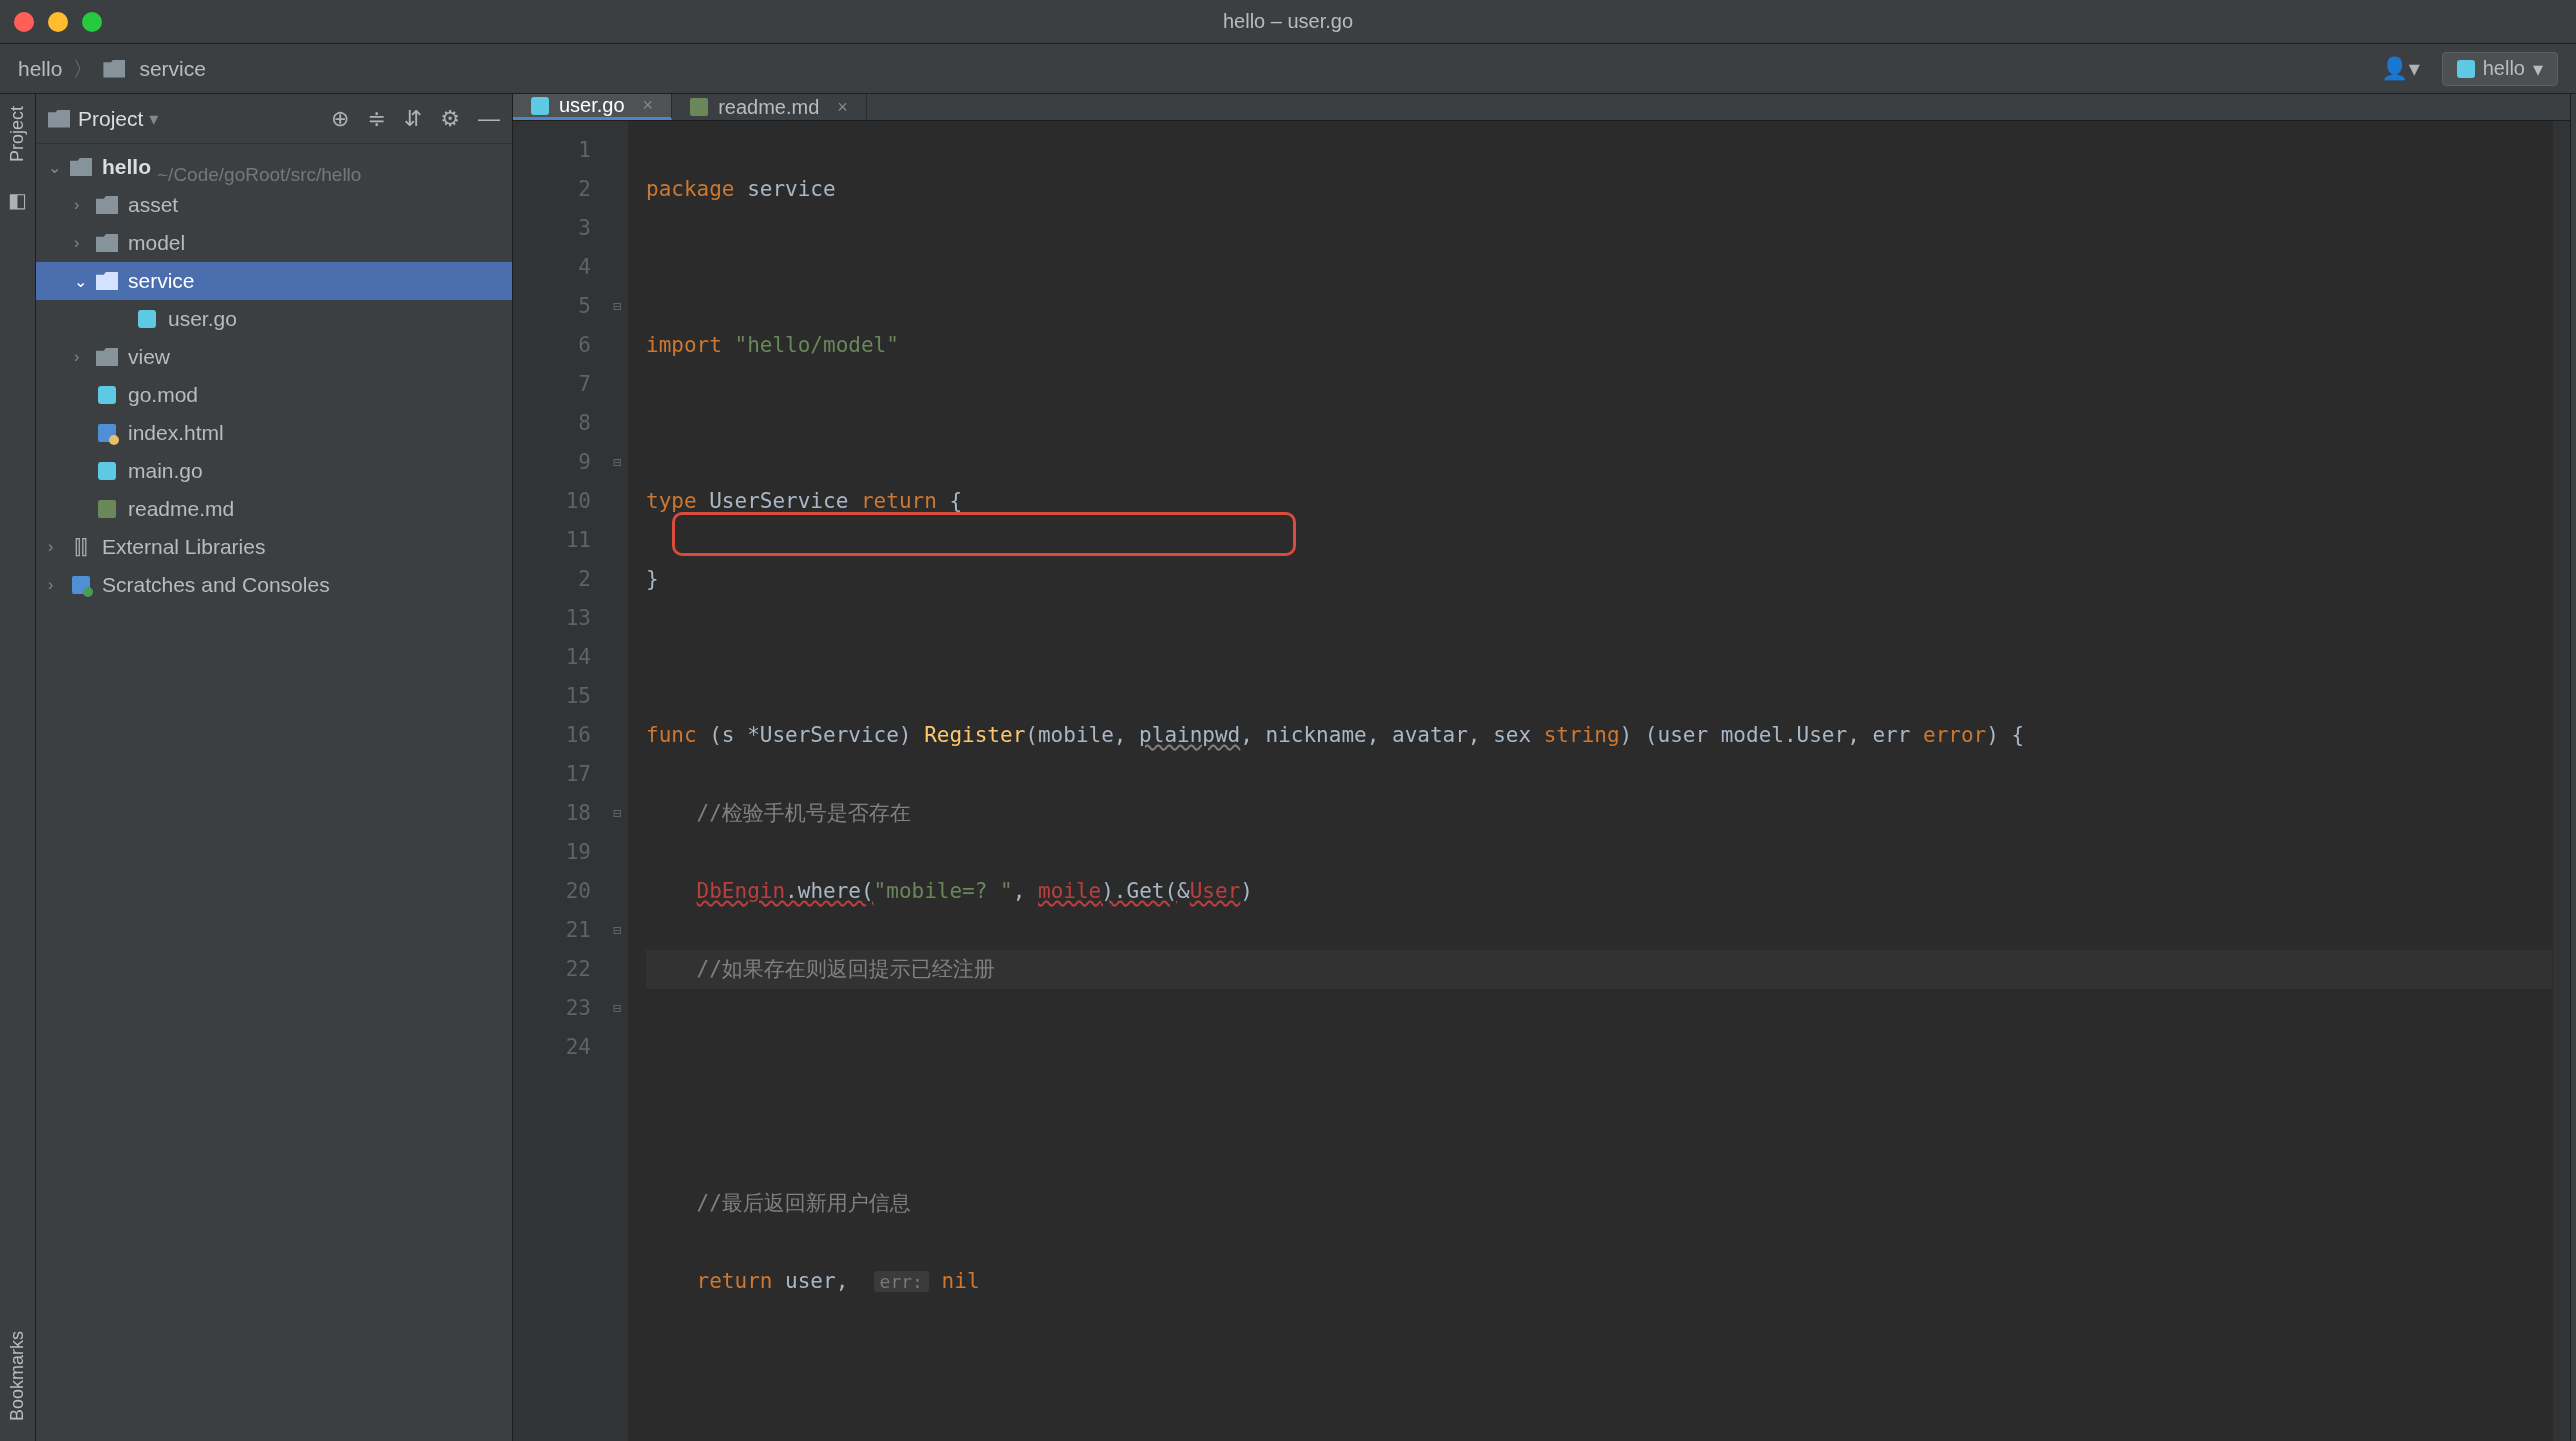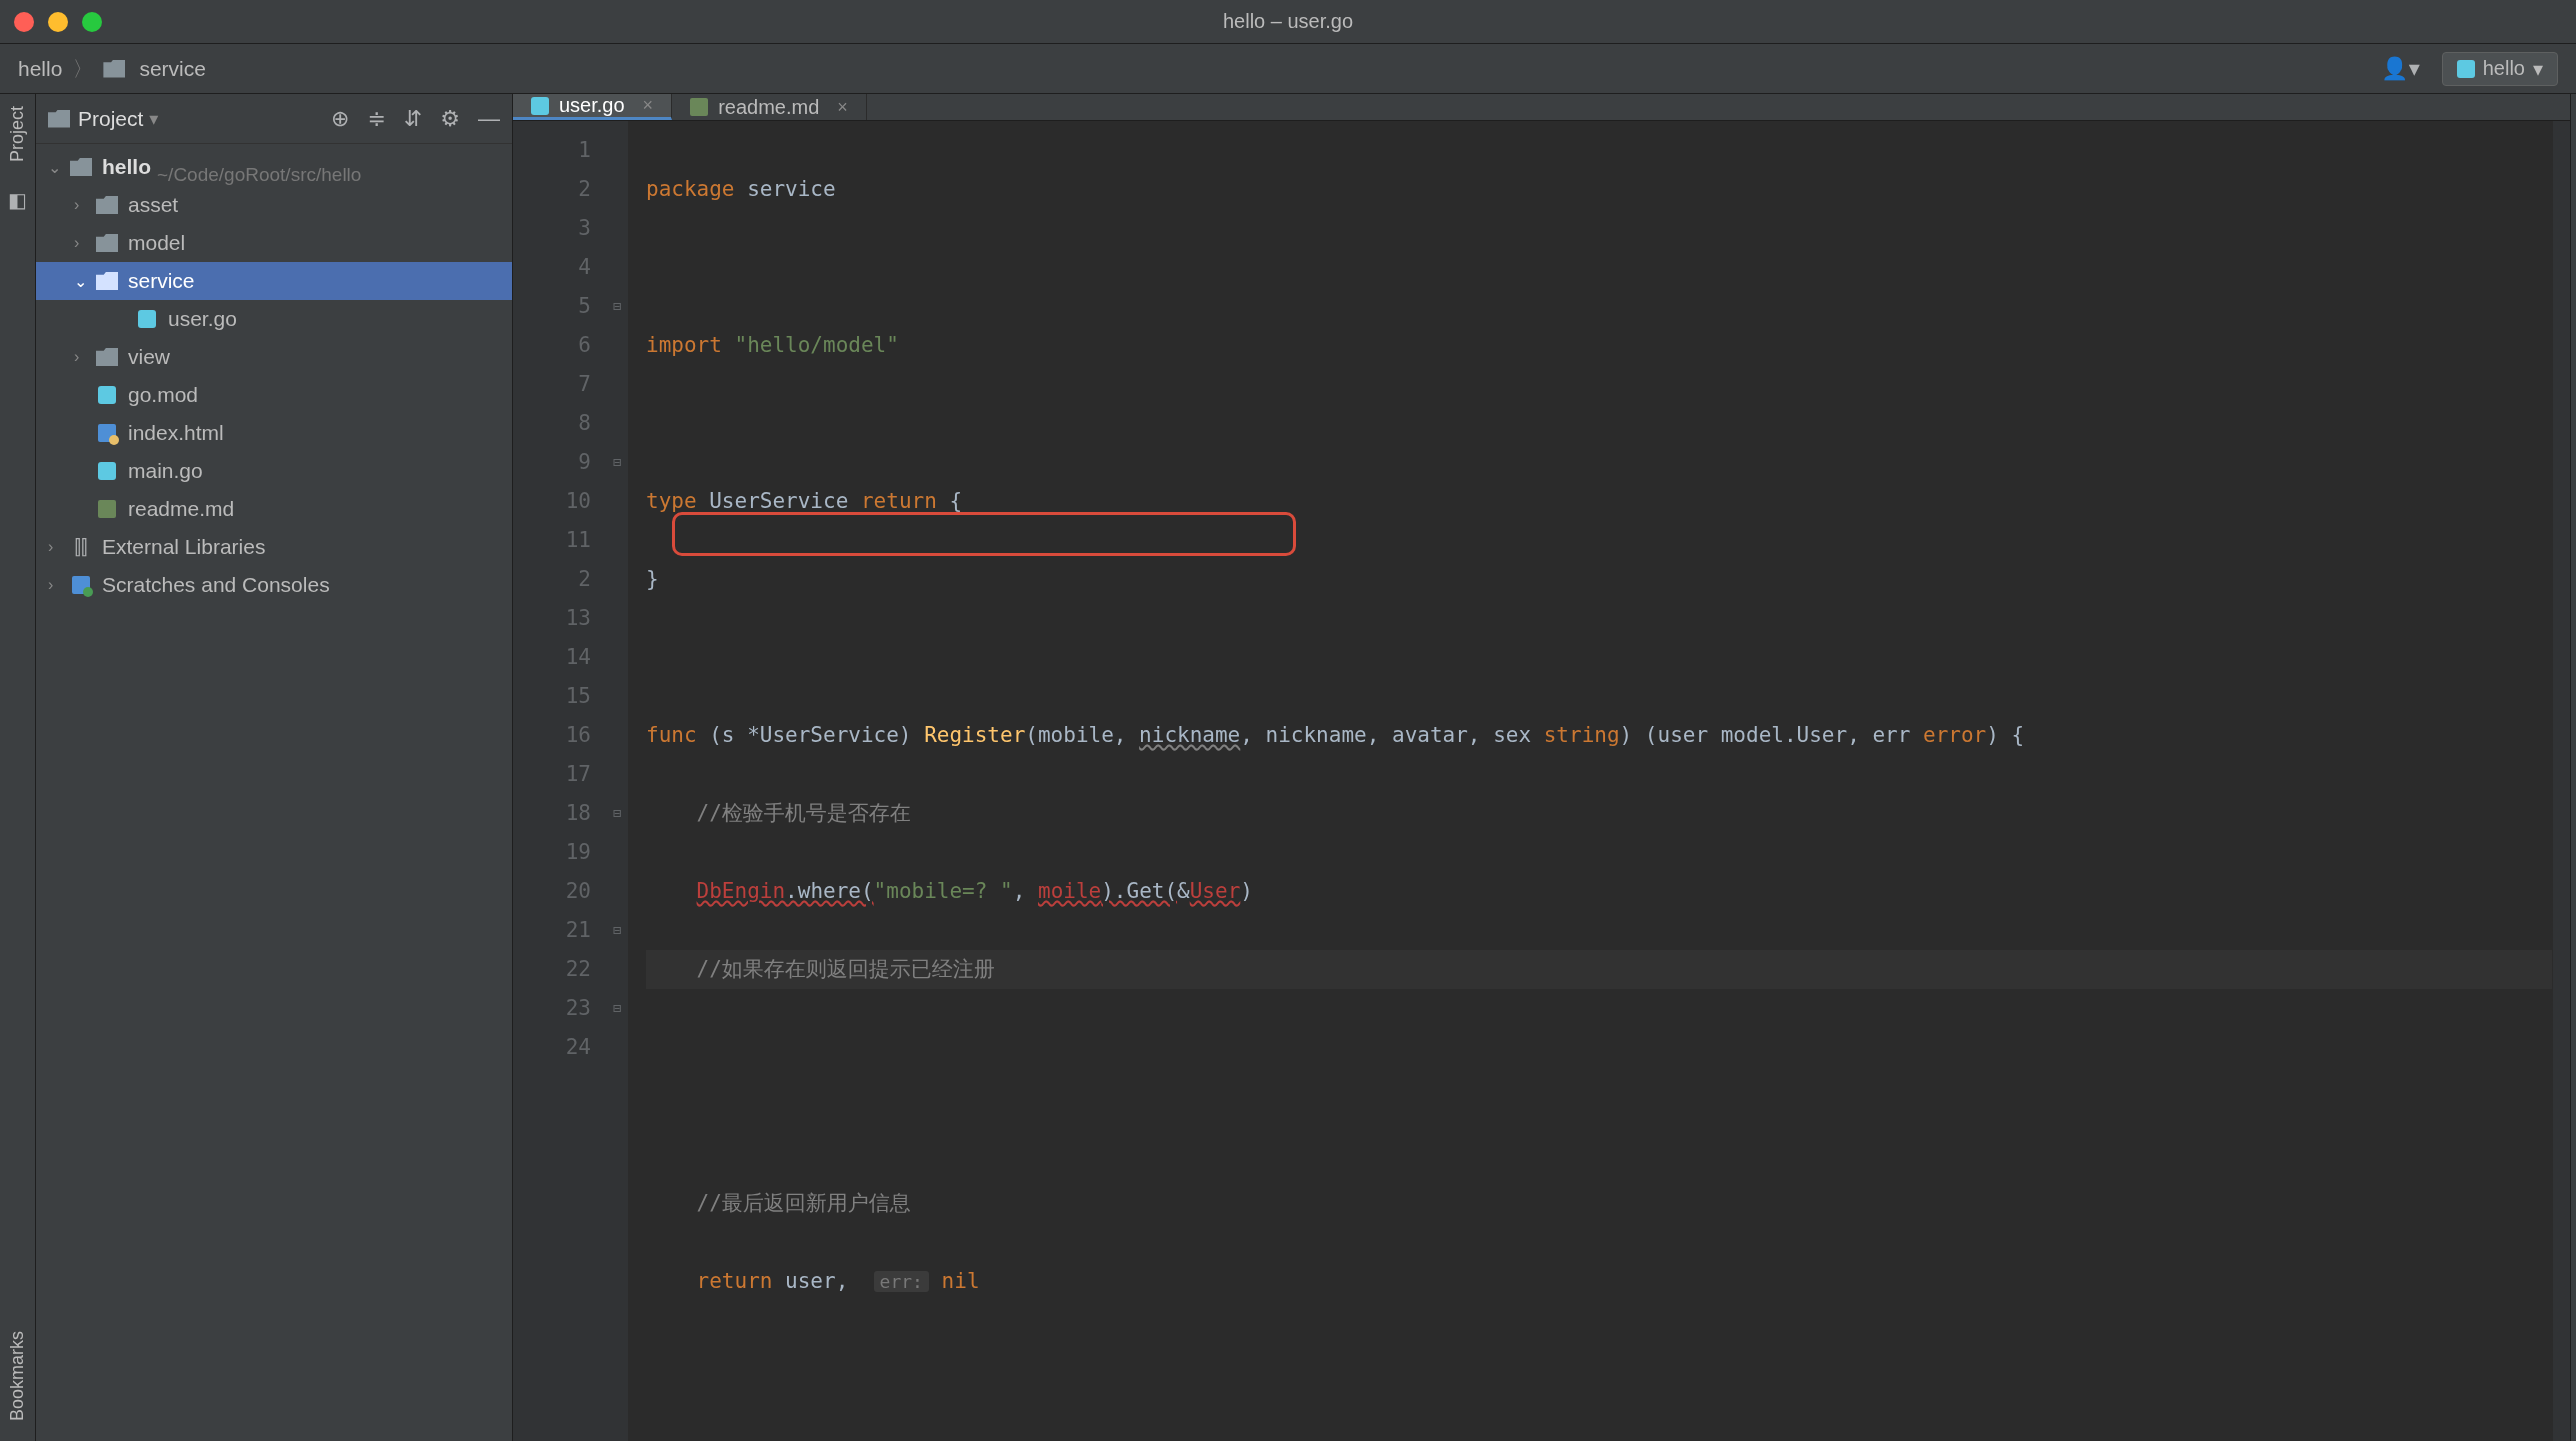--- a/index.html
+++ b/index.html
@@ -323,21 +323,21 @@
             <div class="fold-mark"></div>
       </div>
       <div class="code">
 <div class="code-line"><span class="kw">package</span><span class="pkg"> service</span></div>
 <div class="code-line"></div>
 <div class="code-line"><span class="kw">import</span><span class="str"> "hello/model"</span></div>
 <div class="code-line"></div>
 <div class="code-line"><span class="kw">type</span><span class="typedef"> UserService </span><span class="kw">return</span><span> {</span></div>
 <div class="code-line"><span>}</span></div>
 <div class="code-line"></div>
-<div class="code-line"><span class="kw">func</span><span> (s *UserService) </span><span class="fn">Register</span><span>(mobile, </span><span class="userr">nickname</span><span>, nickname, avatar, sex </span><span class="kw">string</span><span>) (user model.User, err </span><span class="kw">error</span><span>) {</span></div>
+<div class="code-line"><span class="kw">func</span><span> (s *UserService) </span><span class="fn">Register</span><span>(mobile, </span><span class="userr">plainpwd</span><span>, nickname, avatar, sex </span><span class="kw">string</span><span>) (user model.User, err </span><span class="kw">error</span><span>) {</span></div>
 <div class="code-line">    <span class="comment">//检验手机号是否存在</span></div>
 <div class="code-line">    <span class="err errunder">DbEngin</span><span class="errunder">.where(</span><span class="str">"mobile=? "</span><span>, </span><span class="err errunder">moile</span><span class="errunder">).Get(</span><span>&amp;</span><span class="err errunder">User</span><span>)</span></div>
 <div class="code-line cur">    <span class="comment">//如果存在则返回提示已经注册</span></div>
 <div class="code-line"></div>
 <div class="code-line"></div>
 <div class="code-line">    <span class="comment">//最后返回新用户信息</span></div>
 <div class="code-line">    <span class="kw">return</span><span> user, </span> <span class="hint">err:</span><span class="kw"> nil</span></div>
 
 
 

